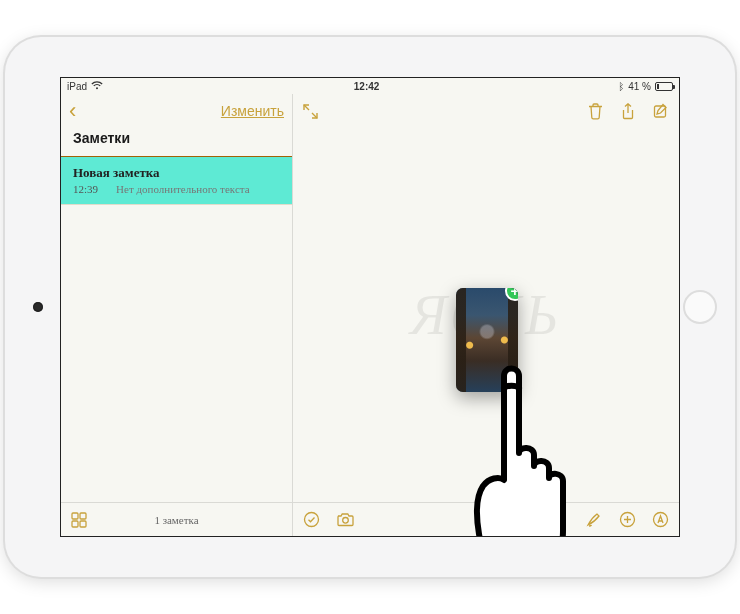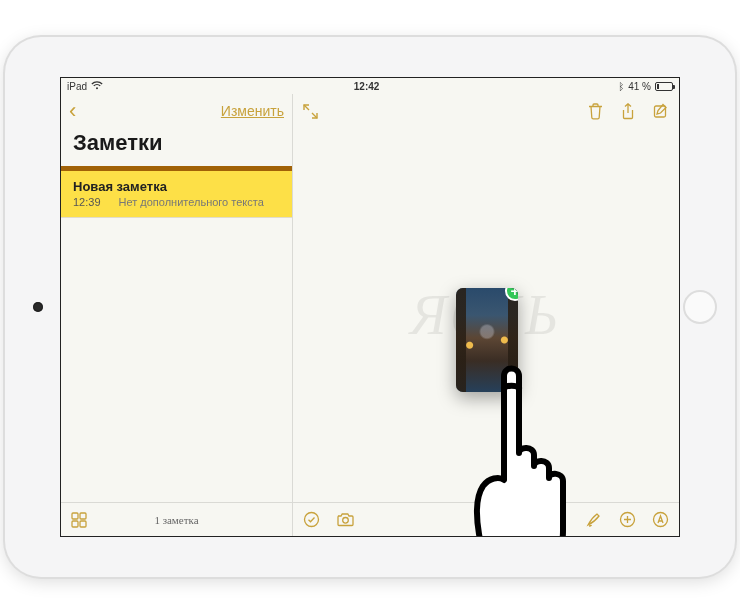--- a/index.html
+++ b/index.html
@@ -110,30 +110,31 @@
       height: 34px;
       display: flex;
       align-items: center;
       justify-content: space-between;
       padding: 0 8px;
     }
     .accent { color: #c8a23c; }
     .back-chevron { font-size: 22px; font-weight: 300; }
     .edit-label { font-size: 14px; text-decoration: underline; }
     .title {
-      font-size: 22px;
+      font-size: 14px;
       font-weight: 700;
       color: #1a1a1a;
       padding: 2px 12px 10px;
     }
     .note-row {
-      background: #fde047;
+      background: #5eead4;
       padding: 8px 12px 9px;
-      border-top: 5px solid #a16207;
+      border-top: 1px solid #a16207;
       border-bottom: 1px solid #e1dccb;
+      font-family: Liberation Serif, serif;
     }
     .note-title {
       font-size: 13px;
       font-weight: 600;
       color: #222;
     }
     .note-sub {
       font-size: 11px;
       color: #777;
       margin-top: 2px;

